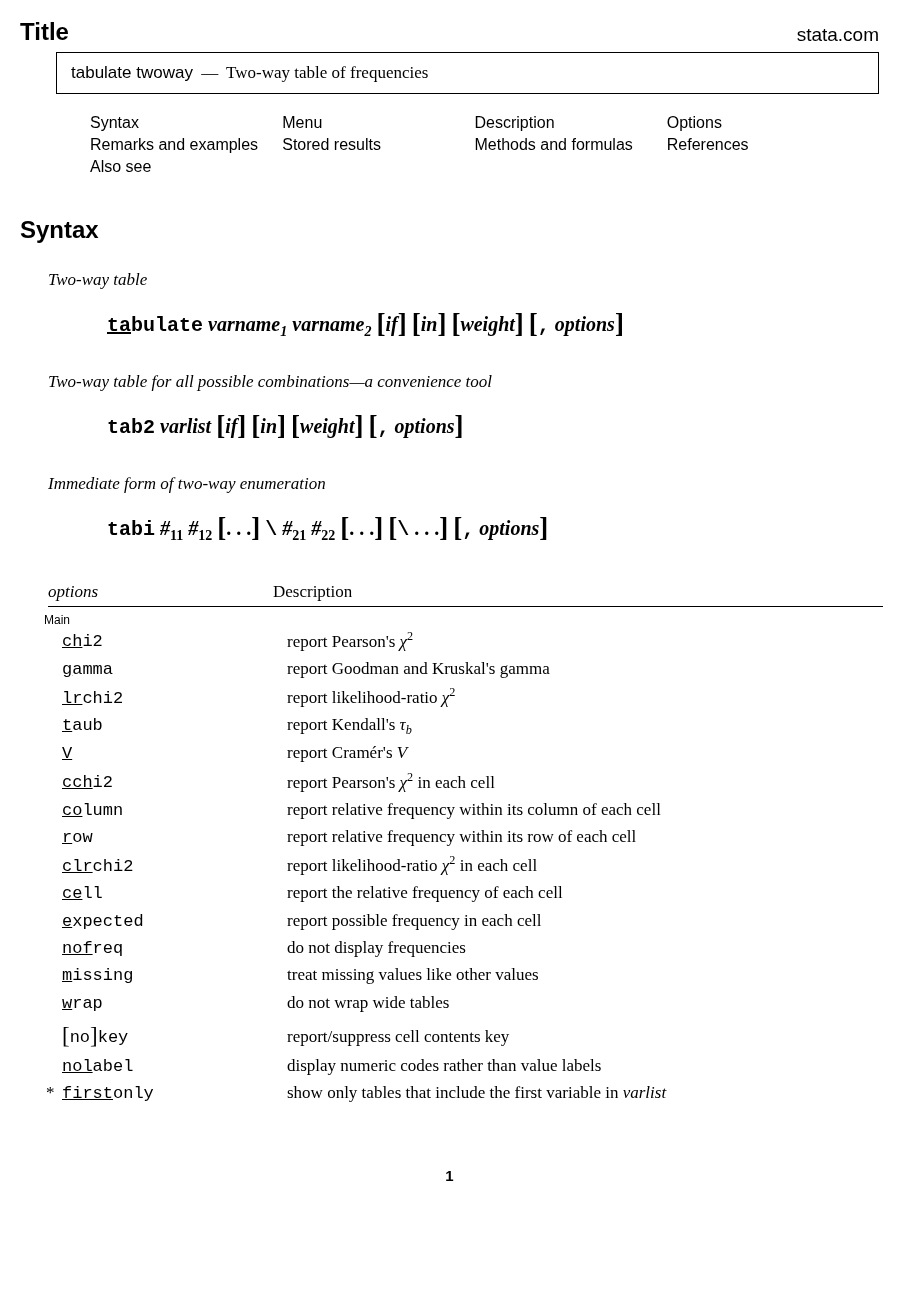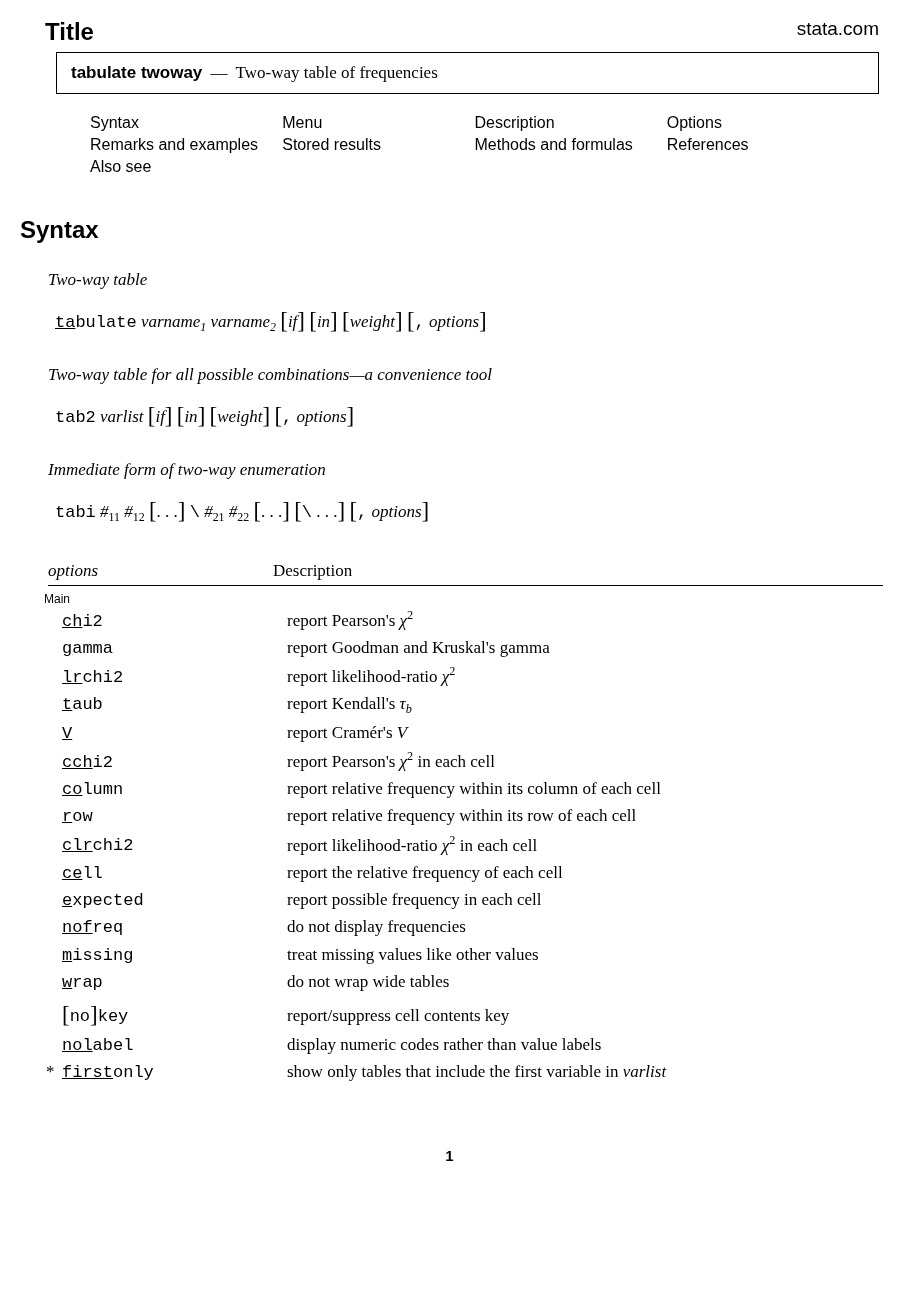--- a/index.html
+++ b/index.html
@@ -7,44 +7,43 @@
     font-size: 17px;
     color: #000;
     background: #fff;
     margin: 0;
     padding: 18px 20px 40px 20px;
     width: 859px;
   }
   .header-row {
     display: flex;
     justify-content: space-between;
-    align-items: flex-start;
+    align-items: flex-end;
     margin-bottom: 6px;
-    margin-left: 25px;
   }
   .title-h {
     font-family: Arial, Helvetica, sans-serif;
     font-weight: bold;
     font-size: 24px;
   }
   .site {
     font-family: Arial, Helvetica, sans-serif;
     font-weight: normal;
     font-size: 19px;
   }
   .title-box {
     border: 1px solid #000;
     margin-left: 36px;
     margin-right: 0;
     padding: 10px 14px;
     margin-bottom: 20px;
   }
   .title-box .cmd {
     font-family: Arial, Helvetica, sans-serif;
-    font-weight: bold;
+    font-weight: normal;
   }
   .title-box .dash {
     padding: 0 4px;
   }
   .nav-grid {
     margin-left: 70px;
     margin-right: 30px;
     display: grid;
     grid-template-columns: 1fr 1fr 1fr 1fr;
     row-gap: 4px;
@@ -59,23 +58,24 @@
     font-size: 24px;
     margin: 30px 0 20px 0;
   }
   .subhead {
     font-style: italic;
     margin-left: 28px;
     margin-top: 26px;
     margin-bottom: 10px;
   }
   .syntax-line {
-    margin-left: 35px;
-    font-size: 17px;
+    margin-left: 87px;
+    font-size: 20px;
     line-height: 1.7;
+    font-weight: bold;
   }
   .tt {
     font-family: 'Courier New', Courier, monospace;
   }
   .u {
     text-decoration: underline;
   }
   .it {
     font-style: italic;
   }

